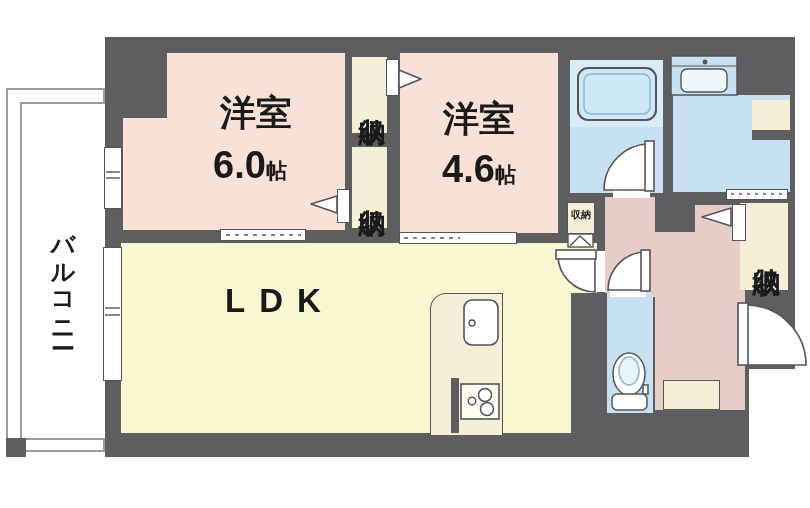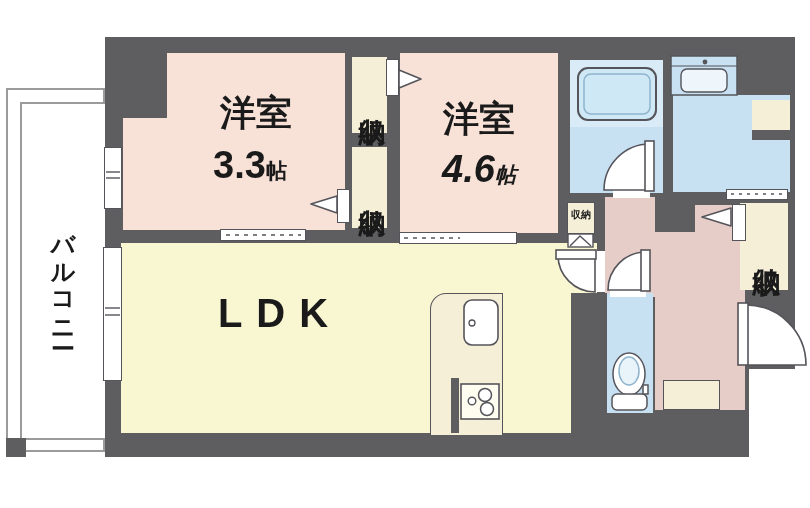--- a/index.html
+++ b/index.html
@@ -136,29 +136,29 @@
     <g>
       <rect x="461" y="384" width="38" height="35" fill="#fffdf0" stroke="#55545a" stroke-width="1.6"></rect>
       <circle cx="485" cy="395" r="6.5" fill="#ffffff" stroke="#55545a" stroke-width="1.5"></circle>
       <circle cx="487" cy="409" r="6.5" fill="#ffffff" stroke="#55545a" stroke-width="1.5"></circle>
       <circle cx="472" cy="401" r="3.8" fill="#ffffff" stroke="#55545a" stroke-width="1.4"></circle>
     </g>
   </svg>
 
   <div class="abs label" style="left:167px;top:94px;width:178px;font-size:36px;">洋室</div>
   <div class="abs label" style="left:150px;top:146px;width:200px;font-size:38px;">
-    <span>3.3</span><span class="unit" style="font-size:21px;">帖</span>
+    <span>6.0</span><span class="unit" style="font-size:21px;">帖</span>
   </div>
 
   <div class="abs label" style="left:400px;top:100px;width:158px;font-size:36px;">洋室</div>
-  <div class="abs label" style="left:395px;top:150px;width:168px;font-size:38px;font-style:italic;">
+  <div class="abs label" style="left:395px;top:150px;width:168px;font-size:38px;">
     <span>4.6</span><span class="unit" style="font-size:21px;">帖</span>
   </div>
 
-  <div class="abs label" style="left:150px;top:292px;width:260px;font-size:40px;letter-spacing:14px;">LDK</div>
+  <div class="abs label" style="left:150px;top:284px;width:260px;font-size:33px;letter-spacing:14px;">LDK</div>
 
 
   <div class="abs label vtext" style="left:354px;top:66px;width:32px;height:62px;font-size:27px;letter-spacing:0;">収納</div>
   <div class="abs label vtext" style="left:354px;top:156px;width:32px;height:64px;font-size:27px;letter-spacing:0;">収納</div>
   <div class="abs label vtext" style="left:747px;top:213px;width:34px;height:66px;font-size:28px;letter-spacing:0;">収納</div>
   <div class="abs label" style="left:567px;top:210px;width:28px;font-size:10px;text-align:center;">収納</div>
 
 </div>
 
 </body></html>

